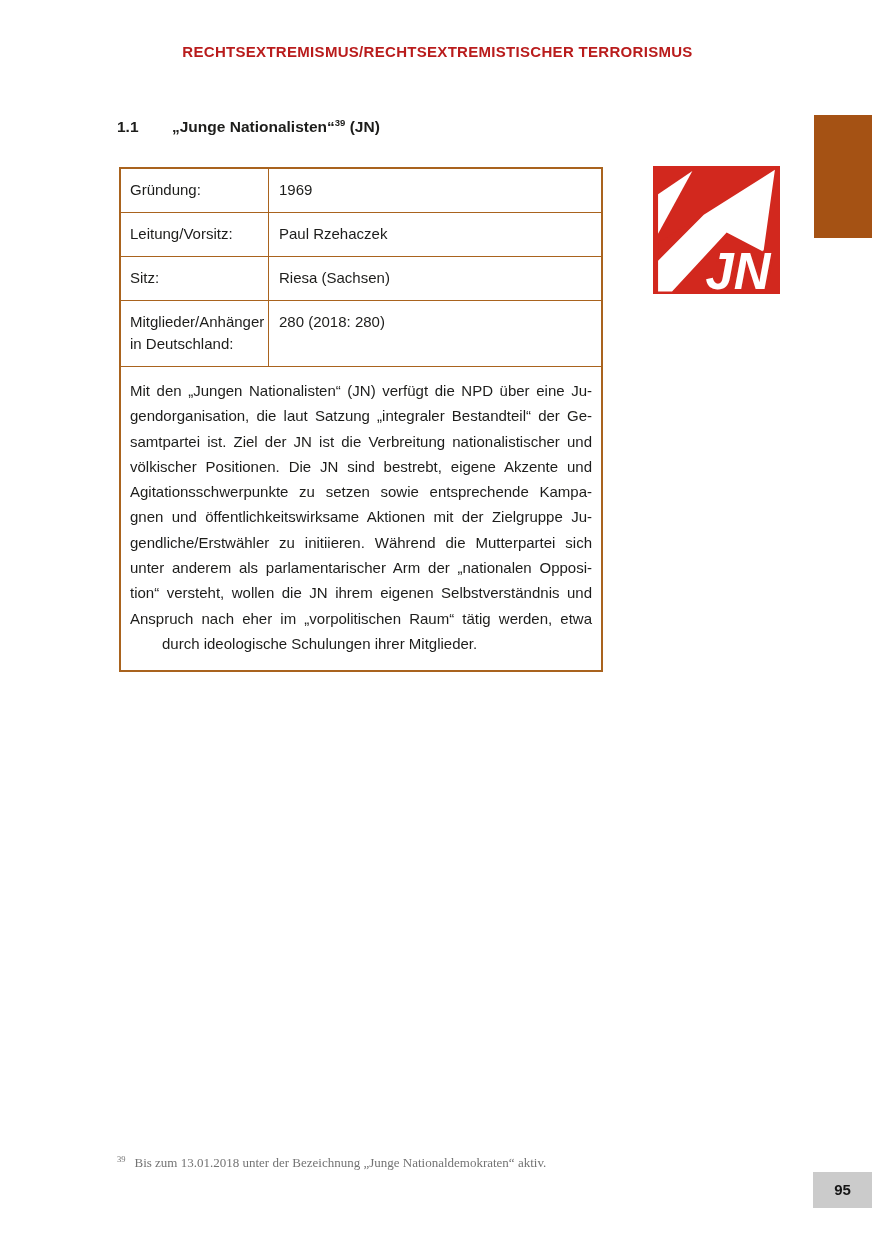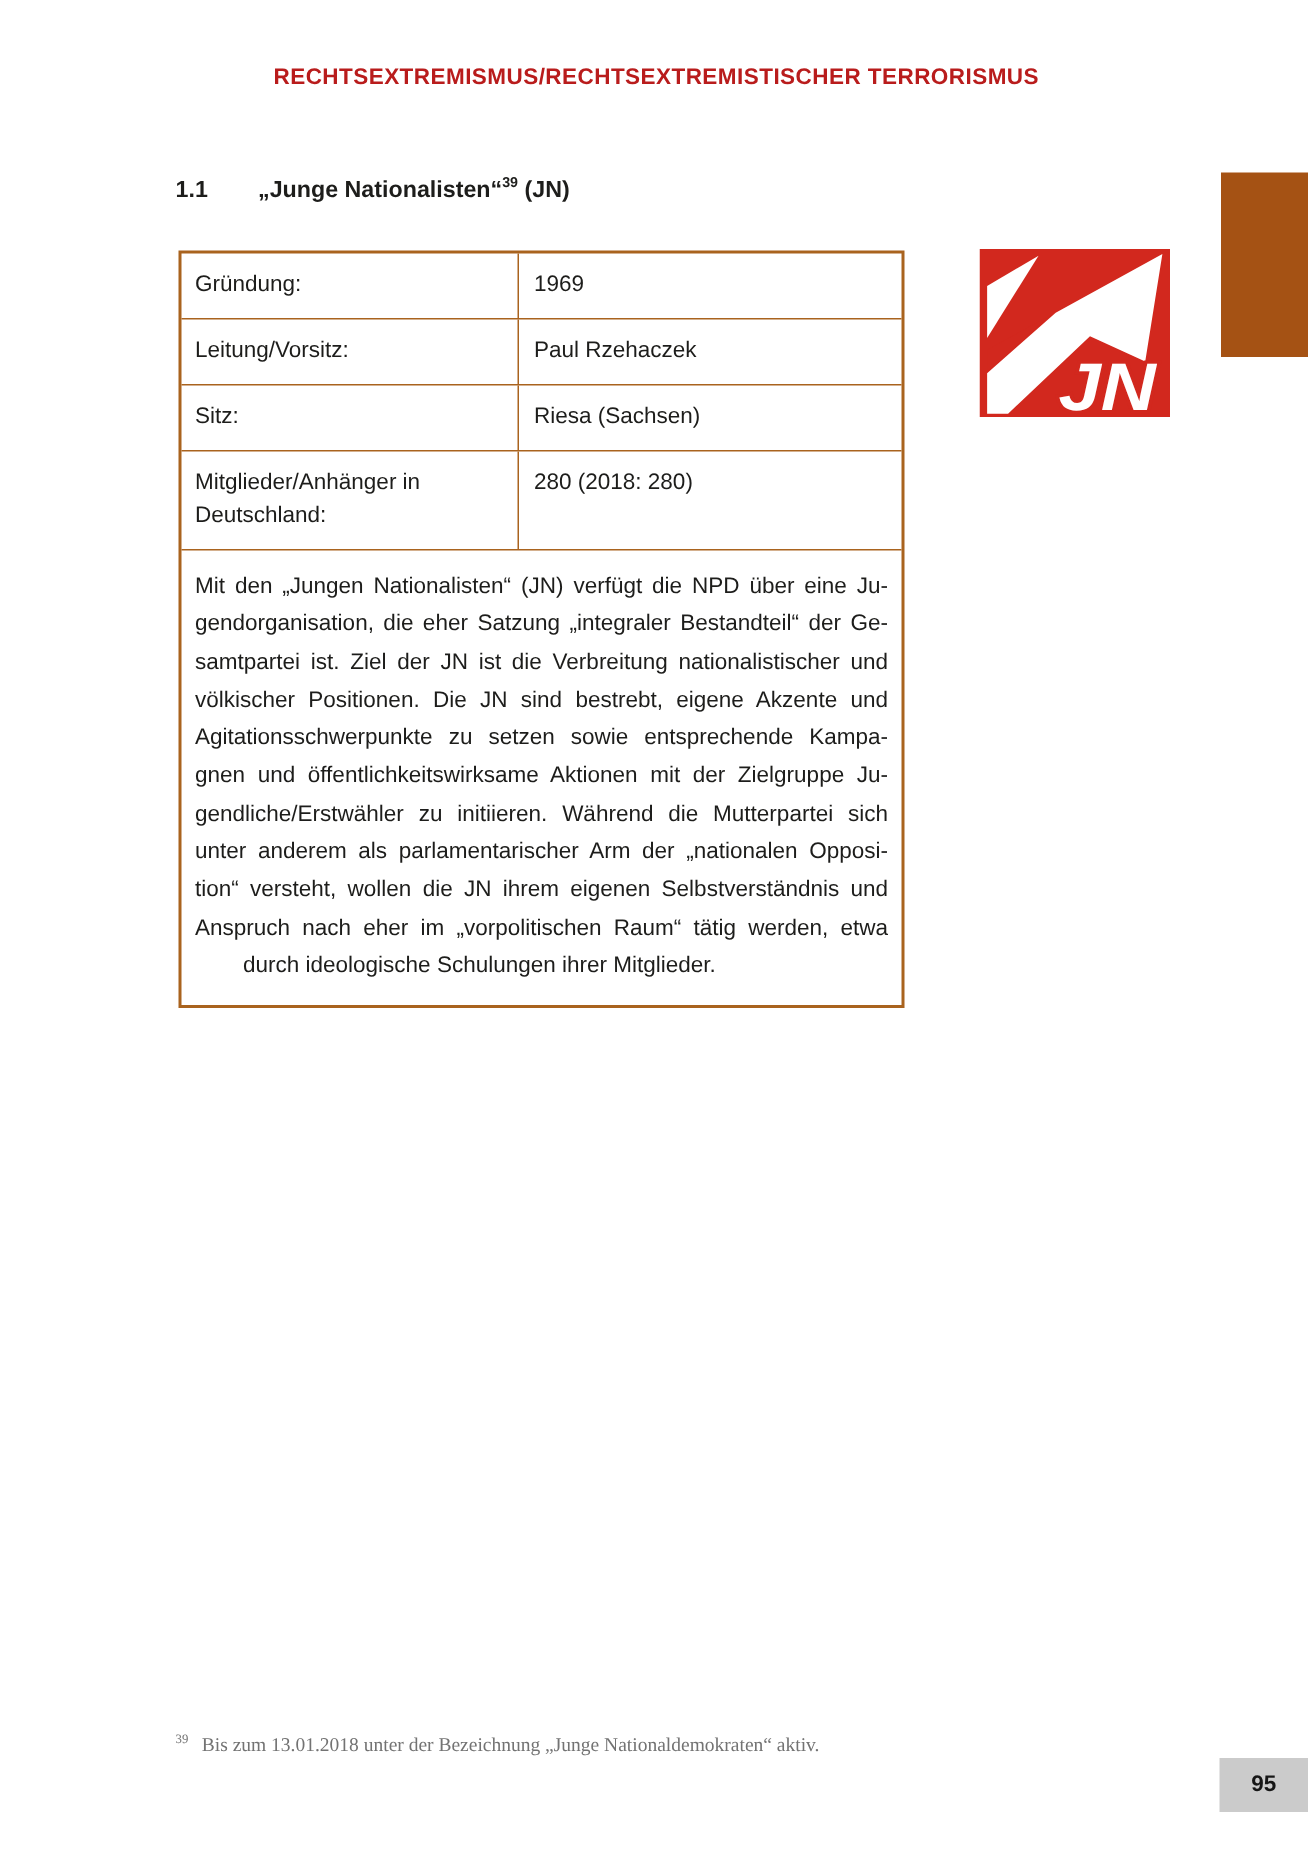--- a/index.html
+++ b/index.html
@@ -54,21 +54,21 @@
     left: 119px;
     top: 167px;
     width: 484px;
     box-sizing: border-box;
     border: 2px solid #a9631e;
     background: #ffffff;
   }
   .irow { display: flex; border-bottom: 1px solid #a9631e; }
   .irow .cell { box-sizing: border-box; font-size: 15px; line-height: 21.5px; }
   .irow .label {
-    width: 225px;
+    width: 148px;
     padding: 10px 10px 9px 9px;
     border-right: 1px solid #a9631e;
   }
   .irow .value { flex: 1; padding: 10px 8px 9px 10px; }
   .irow.r0, .irow.r1, .irow.r2 { height: 43px; }
   .irow.r3 { height: 65px; }
 
   .para-cell {
     padding: 11px 9px 14px 9px;
     font-size: 15px;
@@ -76,21 +76,21 @@
   }
   .pline { text-align: justify; text-align-last: justify; }
   .pline:last-child { text-align-last: left; margin-left: 32px; }
 
   
   .jn-logo {
     position: absolute;
     left: 619px;
     top: 166px;
     width: 127px;
-    height: 112px;
+    height: 128px;
     padding-left: 34px;
   }
   .jn-logo svg { display: block; width: 100%; height: 100%; }
 
   
   .footnote {
     position: absolute;
     left: 117px;
     top: 1154px;
     font-family: "Liberation Serif", serif;
@@ -139,21 +139,21 @@
     <div class="irow r1">
       <div class="cell label">Sitz:</div>
       <div class="cell value">Riesa (Sachsen)</div>
     </div>
     <div class="irow r3">
       <div class="cell label">Mitglieder/Anhänger in Deutschland:</div>
       <div class="cell value">280 (2018: 280)</div>
     </div>
     <div class="para-cell">
       <div class="pline">Mit den „Jungen Nationalisten“ (JN) verfügt die NPD über eine Ju-</div>
-      <div class="pline">gendorganisation, die eher Satzung „integraler Bestandteil“ der Ge-</div>
+      <div class="pline">gendorganisation, die laut Satzung „integraler Bestandteil“ der Ge-</div>
       <div class="pline">samtpartei ist. Ziel der JN ist die Verbreitung nationalistischer und</div>
       <div class="pline">völkischer Positionen. Die JN sind bestrebt, eigene Akzente und</div>
       <div class="pline">Agitationsschwerpunkte zu setzen sowie entsprechende Kampa-</div>
       <div class="pline">gnen und öffentlichkeitswirksame Aktionen mit der Zielgruppe Ju-</div>
       <div class="pline">gendliche/Erstwähler zu initiieren. Während die Mutterpartei sich</div>
       <div class="pline">unter anderem als parlamentarischer Arm der „nationalen Opposi-</div>
       <div class="pline">tion“ versteht, wollen die JN ihrem eigenen Selbstverständnis und</div>
       <div class="pline">Anspruch nach eher im „vorpolitischen Raum“ tätig werden, etwa</div>
       <div class="pline">durch ideologische Schulungen ihrer Mitglieder.</div>
     </div>

